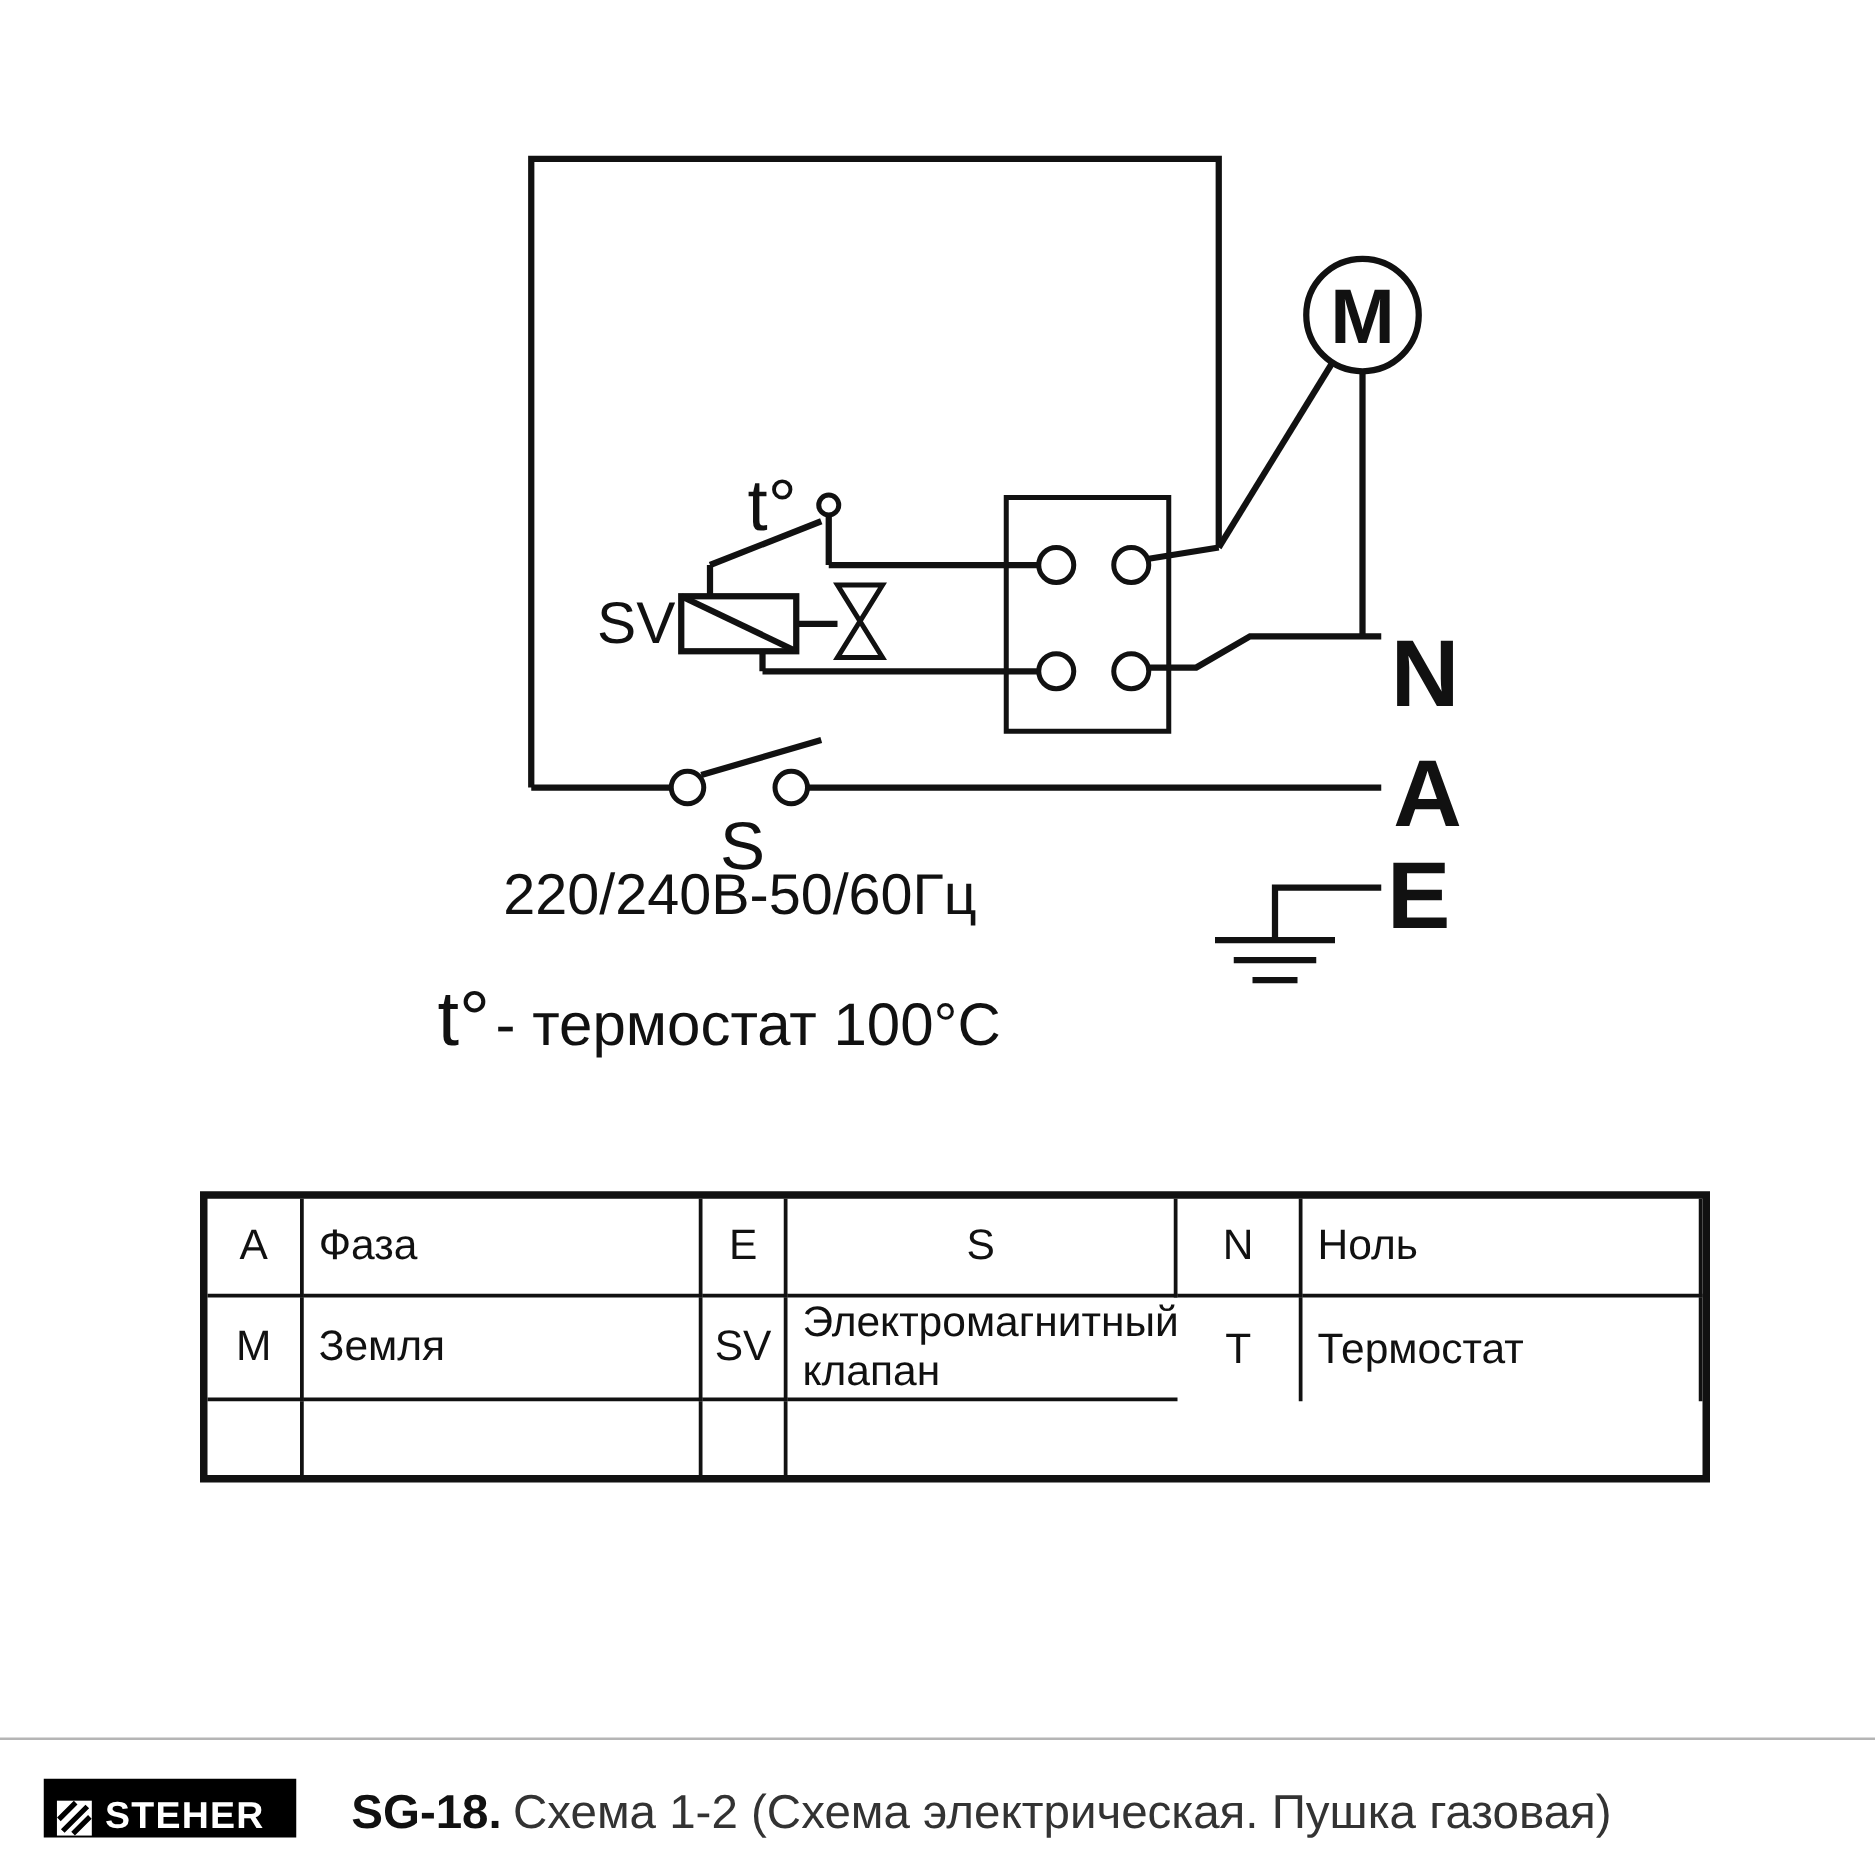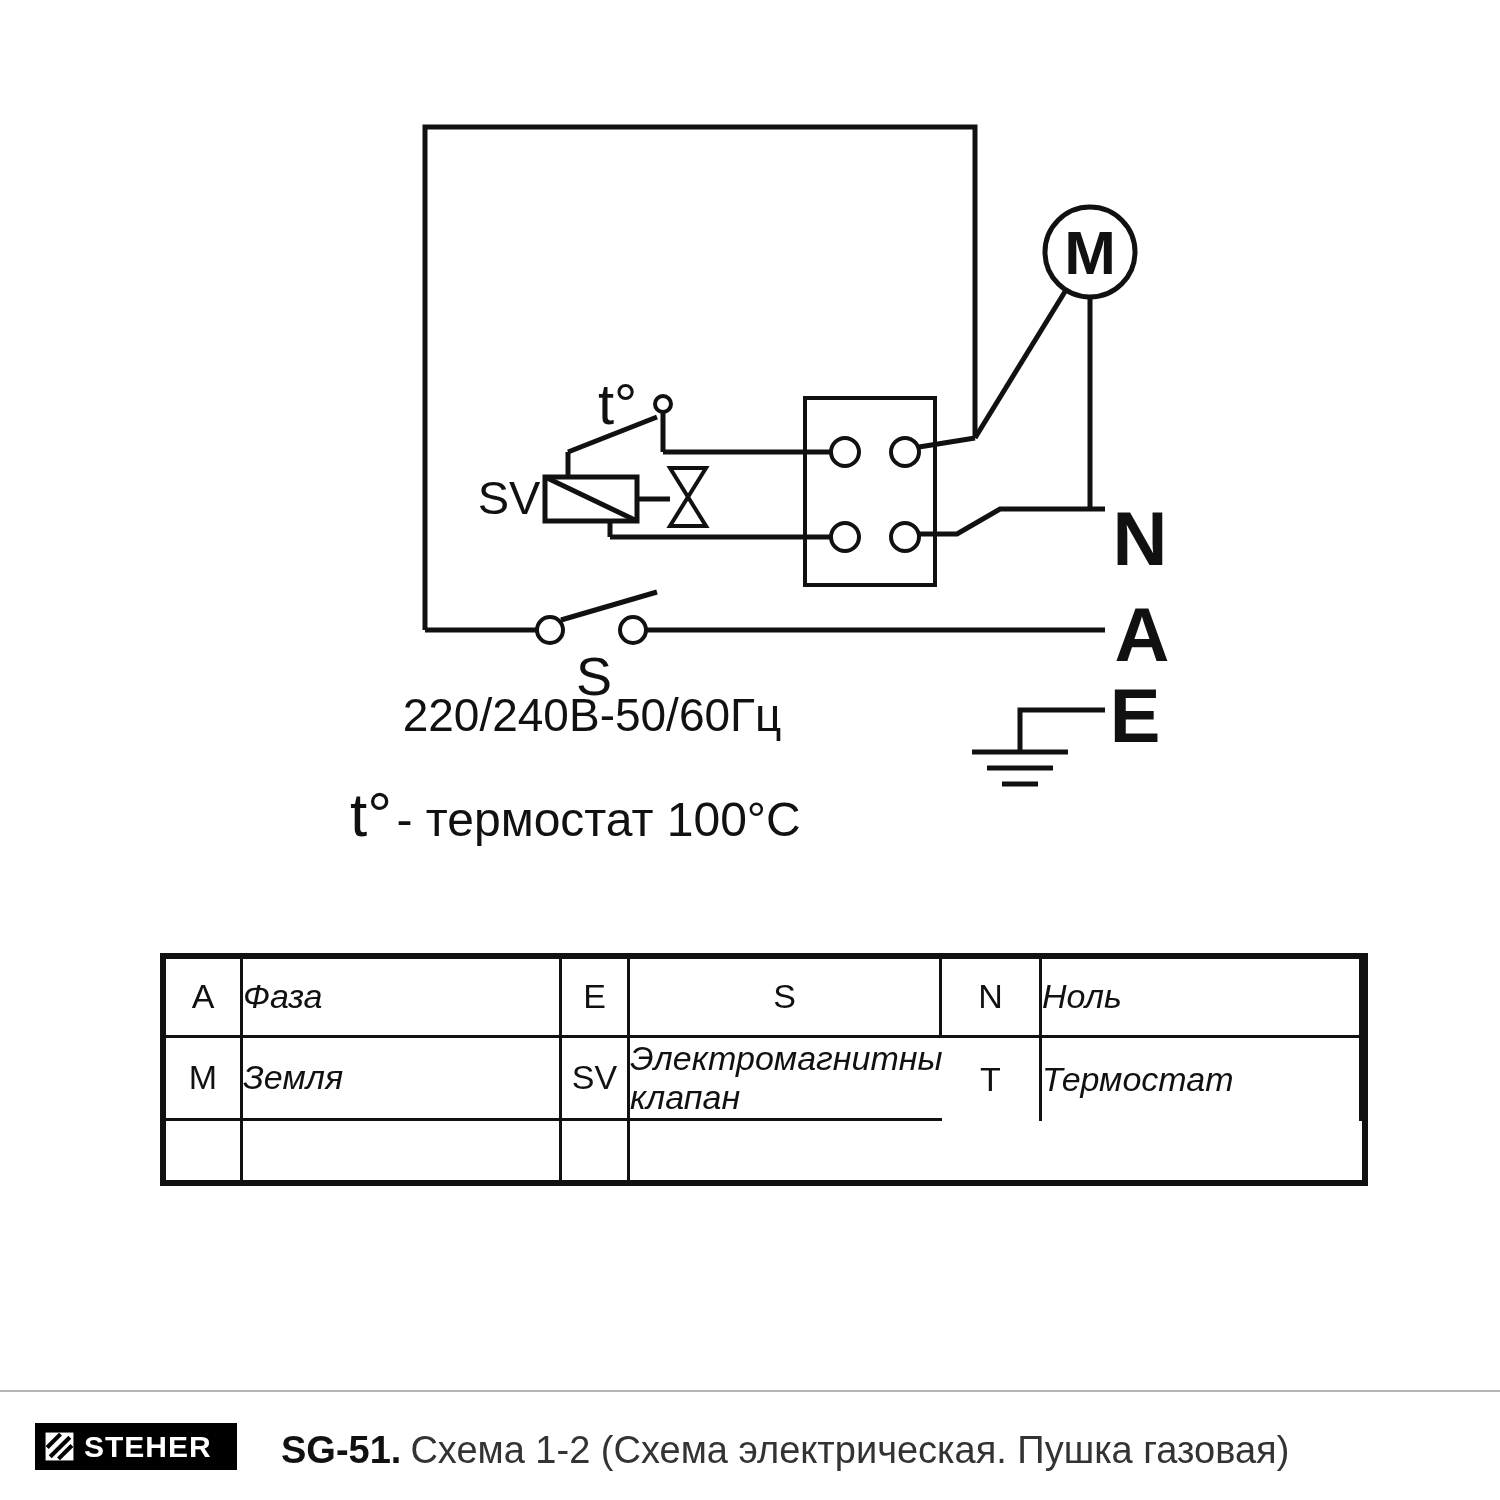--- a/index.html
+++ b/index.html
@@ -26,31 +26,31 @@
   }
   .cell {
     border-right: 3px solid #111;
     border-bottom: 3px solid #111;
     display: flex; align-items: center;
     font-size: 34px; line-height: 1.15;
     box-sizing: border-box;
     overflow: hidden;
   }
   .cell.key { justify-content: center; }
-  .cell.val { padding: 2px 6px 2px 0; font-style: italic; }
+  .cell.val { padding: 2px 6px 2px 12px; }
   .cell.last-col { border-right: none; }
   .cell.last-row { border-bottom: none; }
 
   
   .divider { position: absolute; left: 0; top: 1390px; width: 1500px; height: 2px; background: #b5b5b5; }
   .logo {
     position: absolute; left: 35px; top: 1423px;
     width: 202px; height: 47px;
     background: #000;
-    display: flex; align-items: center;
+    display: flex; align-items: flex-end;
     padding-left: 9px; box-sizing: border-box;
   }
   .logo-text { color: #fff; font-weight: bold; font-size: 30px; letter-spacing: 1px; margin-left: 9px; }
   .caption {
     position: absolute; left: 281px; top: 1429px;
     font-size: 38px; color: #333; white-space: nowrap;
   }
   .caption .model { font-weight: bold; color: #111; margin-right: 9px; }
 </style>
 </head>
@@ -146,14 +146,14 @@
 
 <div class="logo">
   <svg width="31" height="31" viewBox="0 0 30 30">
     <rect x="1.5" y="1.5" width="27" height="27" fill="#fff"></rect>
     <path d="M3 16 L16 3 M6 25 L25 6 M14 27 L27 14" stroke="#000" stroke-width="4" fill="none"></path>
   </svg>
   <span class="logo-text">STEHER</span>
 </div>
 
 <div class="caption">
-  <span class="model">SG-51.</span><span>Схема 1-2 (Схема электрическая. Пушка газовая)</span>
+  <span class="model">SG-18.</span><span>Схема 1-2 (Схема электрическая. Пушка газовая)</span>
 </div>
 
 </body></html>

